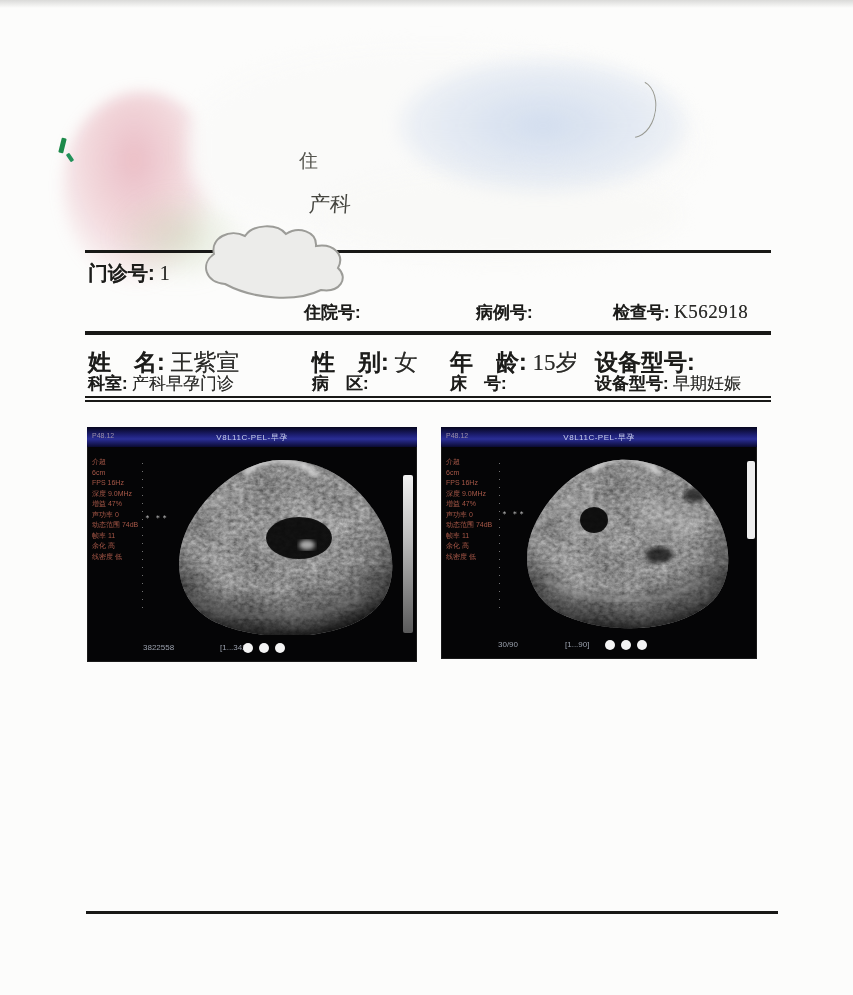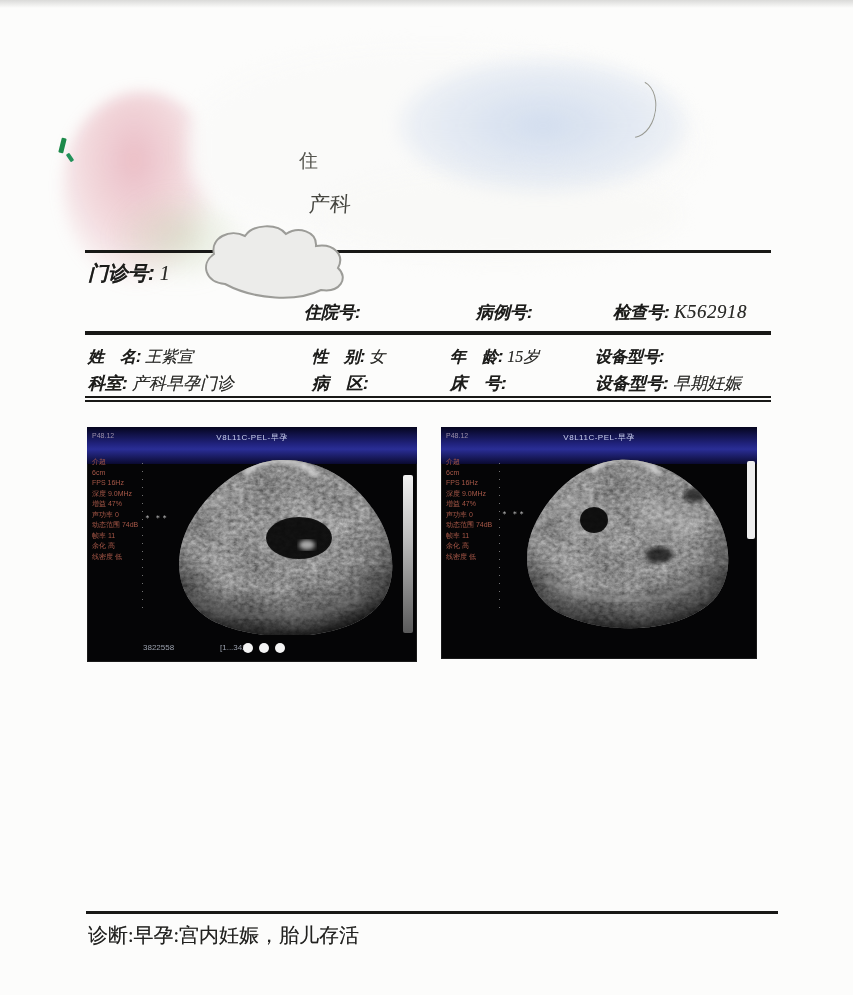--- a/index.html
+++ b/index.html
@@ -40,29 +40,29 @@
   .rule-diag{left:86px;top:911px;width:692px;height:3px;}
 
   
   .lbl{font-family:"Liberation Sans","DejaVu Sans",sans-serif;font-weight:bold;color:#1c1c1a;}
   .val{color:#2b2b28;}
   .row-outpatient{left:88px;top:260px;font-size:20px;}
   .row-outpatient .lbl{font-size:20px;}
   .ids-row{top:301px;font-size:17px;}
   .f-inpatient{left:304px;} .f-case{left:476px;} .f-examno{left:595px;margin-left:18px;}
   .f-examno .val{font-size:19px;letter-spacing:.5px;}
-  .p-row1{top:347px;font-size:16px;} .p-row2{top:372px;font-size:17px;}
+  .p-row1{top:347px;font-size:23px;} .p-row2{top:372px;font-size:17px;}
   .c1{left:88px;} .c2{left:312px;} .c3{left:450px;} .c4{left:595px;}
-  .soft{text-shadow:0 0 .6px rgba(40,40,40,.55);font-style:italic;}
+  .soft{text-shadow:0 0 .6px rgba(40,40,40,.55);}
 
   
   .usfig{position:absolute;background:#050506;overflow:hidden;box-shadow:0 0 0 1px #1a1a1a inset;}
   .us-left{left:87px;top:427px;width:330px;height:235px;}
   .us-right{left:441px;top:427px;width:316px;height:232px;}
-  .us-head{position:absolute;left:0;top:0;right:0;height:37px;
+  .us-head{position:absolute;left:0;top:0;right:0;height:20px;
     background:linear-gradient(to bottom,#05051e 0%,#20227c 45%,#2a2e96 60%,#0a0a30 100%);}
   .us-head-left{position:absolute;left:5px;top:5px;font-family:"Liberation Sans",sans-serif;
     font-size:7px;color:#9a8fa8;filter:blur(.4px);}
   .us-title{position:absolute;left:0;right:0;top:5px;text-align:center;
     font-family:"Liberation Sans",sans-serif;font-size:8px;color:#c9cfee;letter-spacing:.5px;filter:blur(.3px);}
   .us-params{position:absolute;left:5px;top:30px;font-family:"Liberation Sans",sans-serif;
     font-size:7px;line-height:10.5px;color:#a85848;white-space:pre-line;filter:blur(.35px);}
   .us-ruler{position:absolute;width:1px;top:36px;height:150px;
     background:repeating-linear-gradient(to bottom,#8a8a8a 0 1.5px,transparent 1.5px 8px);opacity:.8;}
   .us-left .us-ruler{left:55px;} .us-right .us-ruler{left:58px;}
@@ -279,21 +279,27 @@
         <ellipse cx="160" cy="105" rx="14" ry="8" fill="#0c0c0c" opacity="0.75" filter="url(#soft1)"></ellipse>
         <ellipse cx="195" cy="45" rx="10" ry="7" fill="#0c0c0c" opacity="0.7" filter="url(#soft1)"></ellipse>
         <path d="M92 22 A 42 38 0 0 1 160 24" fill="none" stroke="#e6e6e6" stroke-width="6" opacity="0.9" filter="url(#soft1)"></path>
         <path d="M45 130 C 90 155 160 158 205 130" fill="none" stroke="#d6d6d6" stroke-width="5" opacity="0.5" filter="url(#soft1)"></path>
         <path d="M40 75 C 55 58 75 48 95 45" fill="none" stroke="#cfcfcf" stroke-width="4" opacity="0.45" filter="url(#soft1)"></path>
         <rect width="245" height="180" fill="url(#vig1)"></rect>
       </g>
     </svg>
 
     <div class="us-scrollbar"></div>
+    <div class="us-bottom">
+      <span class="us-frame">30/90</span>
+      <span class="us-range">[1...90]</span>
+      <span class="dots">
+        <span class="dot"></span>
+        <span class="dot"></span>
+        <span class="dot"></span>
+      </span>
+    </div>
   </figure>
 
 
   <div class="abs rule rule-diag"></div>
-  <div class="abs diagnosis">
-    <span>诊断:</span><span>早孕:宫内妊娠，胎儿存活</span>
-  </div>
 
 </div>
 
 </body></html>

